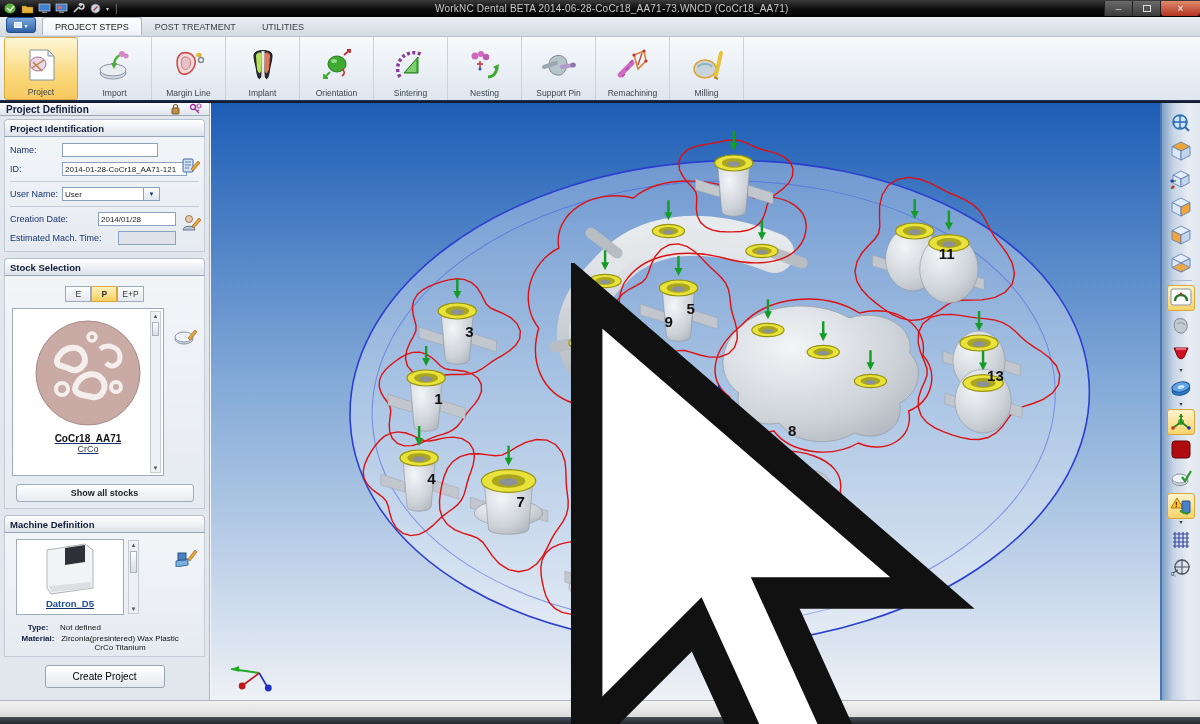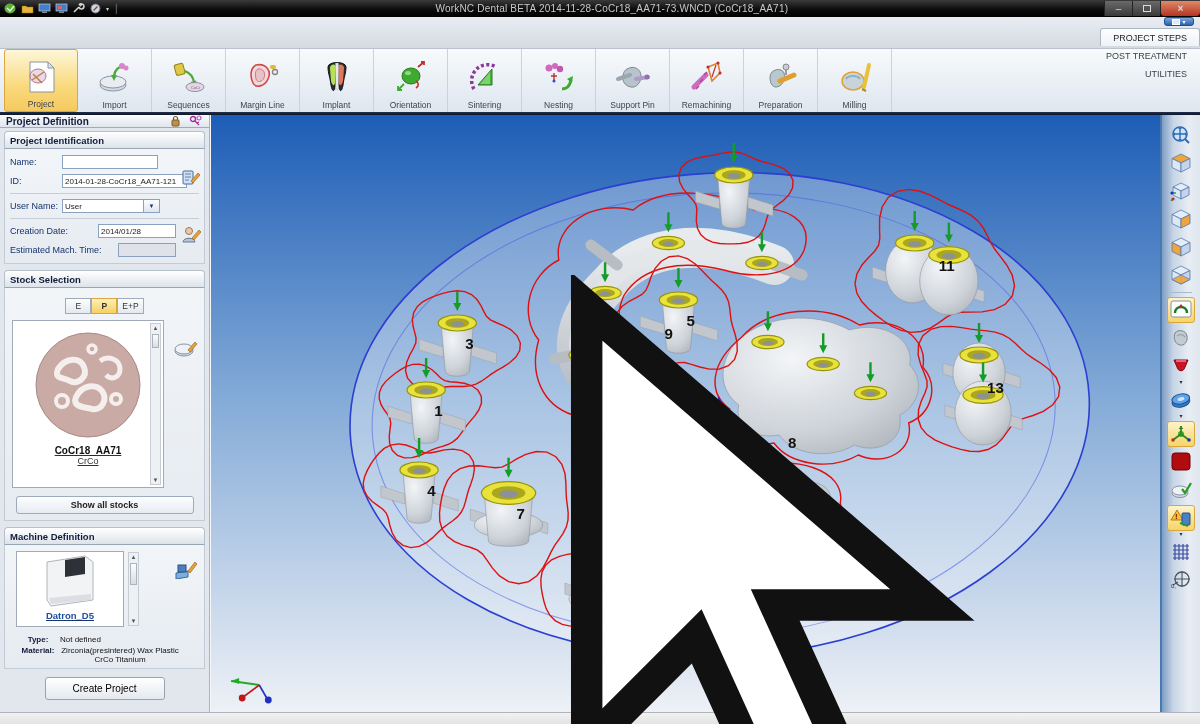--- a/index.html
+++ b/index.html
@@ -10,21 +10,21 @@
   .qat { display:flex; align-items:center; gap:4px; padding-left:4px; }
   .qat .qicon { width:13px; height:11px; display:inline-block; }
   .qat .sep { color:#777; margin:0 2px; }
   .win-title { flex:1; text-align:center; color:#c8c8c8; font-size:10px; letter-spacing:.2px; white-space:nowrap; overflow:hidden; }
   .win-controls { display:flex; }
   .wbtn { width:28px; height:15px; display:flex; align-items:center; justify-content:center; font-size:10px; color:#ddd; background:linear-gradient(#6a6a6a,#3a3a3a); border-left:1px solid #222; }
   .wbtn.close { background:linear-gradient(#e08a6a,#b43420); width:40px; border-radius:0 0 4px 4px; font-weight:bold; }
   .wbtn .maxbox { width:8px; height:7px; border:1px solid #ddd; display:inline-block; }
 
   
-  .tabrow { height:32px; background:linear-gradient(#e9edf2,#d4dae2); display:flex; align-items:flex-end; border-bottom:1px solid #b9c2cd;flex-direction:column; }
+  .tabrow { height:20px; background:linear-gradient(#e9edf2,#d4dae2); display:flex; align-items:flex-start; border-bottom:1px solid #b9c2cd; }
   .appbtn { width:30px; height:16px; margin:0 6px 2px 6px; background:linear-gradient(#7aa7dd,#2f61a8); border:1px solid #1d4f92; border-radius:3px; color:#fff; font-size:8px; display:flex; align-items:center; justify-content:center; gap:2px; }
   .appbtn .sq { width:8px; height:6px; background:#dce9f8; border:1px solid #fff; display:inline-block; }
   .rtab { font-size:9px; color:#3a3f46; padding:4px 12px 3px; border:1px solid transparent; border-bottom:none; }
   .rtab.active { background:linear-gradient(#fdfeff,#eef2f7); border-color:#aab6c4; border-radius:3px 3px 0 0; color:#222; }
 
   
   .ribbon { height:63px; background:linear-gradient(#f8fafc,#dee6ef); display:flex; align-items:stretch; padding-left:4px; }
   .rbtn { width:74px; display:flex; flex-direction:column; align-items:center; justify-content:flex-end; padding-bottom:2px; border-right:1px solid #c9d2dd; position:relative; }
   .rbtn .ric { width:38px; height:38px; margin-bottom:3px; }
   .rbtn .rlabel { font-size:8.5px; color:#3c4450; }
@@ -98,21 +98,21 @@
     <svg class="qicon" viewBox="0 0 13 11">
         <path d="M2 9 L7 4 M7 4 a2.5 2.5 0 1 0 3-3 l-1.5 1.5 -1-1 L9 0" stroke="#cfcfcf" stroke-width="1.6" fill="none"></path>
       </svg>
     <svg class="qicon" viewBox="0 0 13 11">
         <circle cx="6.5" cy="5.5" r="4.5" fill="#cbd6e2" stroke="#6a7686"></circle>
         <path d="M4.5 7.5 L8.5 3.5" stroke="#b03030" stroke-width="1.2"></path>
       </svg>
     <span style="font-size:6px;">▾</span>
     <span class="sep">|</span>
   </div>
-  <div class="win-title">WorkNC Dental BETA   2014-11-28-CoCr18_AA71-73.WNCD (CoCr18_AA71)</div>
+  <div class="win-title">WorkNC Dental BETA   2014-06-28-CoCr18_AA71-73.WNCD (CoCr18_AA71)</div>
   <div class="win-controls">
     <div class="wbtn">–</div>
     <div class="wbtn">
         <span class="maxbox"></span>
       </div>
     <div class="wbtn close">×</div>
   </div>
 </div>
 
 <div class="tabrow">
@@ -138,30 +138,20 @@
   <div class="rbtn">
     <svg class="ric" viewBox="0 0 38 38">
         <ellipse cx="17" cy="26" rx="13" ry="6" fill="#d4dae2" stroke="#8a94a2"></ellipse>
         <ellipse cx="17" cy="23" rx="13" ry="6" fill="#e9edf2" stroke="#8a94a2"></ellipse>
         <path d="M24 8 C20 10 18 14 18 19" stroke="#4aaa3a" stroke-width="2.5" fill="none"></path>
         <path d="M18 22 l-3 -6 l6 0 Z" fill="#4aaa3a"></path>
         <circle cx="26" cy="7" r="3" fill="#d886c8"></circle>
         <circle cx="30" cy="9" r="2.5" fill="#d886c8"></circle>
       </svg>
     <div class="rlabel">Import</div>
-  </div>
-  <div class="rbtn">
-    <svg class="ric" viewBox="0 0 38 38">
-        <rect x="5" y="5" width="9" height="11" rx="2" fill="#e0c84a" stroke="#8f8410" transform="rotate(-15 9 10)"></rect>
-        <path d="M15 12 C20 14 23 18 24 23" stroke="#4aaa3a" stroke-width="2.2" fill="none"></path>
-        <path d="M25 27 l-4.5 -4 l6 -1.5 Z" fill="#4aaa3a"></path>
-        <ellipse cx="25" cy="28" rx="9" ry="4.5" fill="#e2d8e4" stroke="#9a8aa2"></ellipse>
-        <text x="21" y="30" font-size="4" fill="#7a5a80">CoCr</text>
-      </svg>
-    <div class="rlabel">Sequences</div>
   </div>
   <div class="rbtn">
     <svg class="ric" viewBox="0 0 38 38">
         <path d="M12 6 C22 4 28 12 24 20 C21 27 12 30 9 24 C6 18 6 9 12 6 Z" fill="#f3d9dc" stroke="#d04848" stroke-width="1.6"></path>
         <path d="M14 10 C19 9 22 14 20 19 C18 23 13 24 12 20 C11 16 11 11 14 10 Z" fill="#e8c2c8" stroke="#c87878"></path>
         <rect x="26" y="6" width="6" height="4" rx="2" fill="#e0b83a"></rect>
         <circle cx="31" cy="13" r="2.5" fill="none" stroke="#888" stroke-width="1.4"></circle>
       </svg>
     <div class="rlabel">Margin Line</div>
   </div>
@@ -217,29 +207,20 @@
     <svg class="ric" viewBox="0 0 38 38">
         <path d="M6 28 L18 16" stroke="#d06ac0" stroke-width="5" stroke-linecap="round"></path>
         <path d="M8 30 l3 -3 m1 -4 l3 -3 m1 -4 l3 -3" stroke="#a84898" stroke-width="1.4"></path>
         <path d="M20 8 L30 4 L32 14 L24 22 Z" fill="none" stroke="#e08030" stroke-width="1.6"></path>
         <circle cx="30" cy="4" r="1.6" fill="#c03030"></circle>
         <circle cx="32" cy="14" r="1.6" fill="#c03030"></circle>
         <circle cx="20" cy="8" r="1.6" fill="#c03030"></circle>
         <path d="M28 6 L24 18" stroke="#c03030" stroke-width="1.2"></path>
       </svg>
     <div class="rlabel">Remachining</div>
-  </div>
-  <div class="rbtn">
-    <svg class="ric" viewBox="0 0 38 38">
-        <path d="M8 18 C8 10 20 8 22 14 C24 20 20 28 14 28 C10 28 8 24 8 18 Z" fill="#b8c8cc" stroke="#7a8a90"></path>
-        <path d="M18 22 L32 16" stroke="#e0a030" stroke-width="5" stroke-linecap="round"></path>
-        <circle cx="24" cy="8" r="3" fill="#c8ccd4" stroke="#888"></circle>
-        <path d="M24 11 l0 5" stroke="#888" stroke-width="1.6"></path>
-      </svg>
-    <div class="rlabel">Preparation</div>
   </div>
   <div class="rbtn">
     <svg class="ric" viewBox="0 0 38 38">
         <ellipse cx="17" cy="22" rx="11" ry="9" fill="#c8d4da" stroke="#e0a030" stroke-width="1.4"></ellipse>
         <path d="M10 20 C12 16 22 16 24 20" stroke="#8ab4c0" stroke-width="2" fill="none"></path>
         <path d="M28 28 L33 6" stroke="#e8c23a" stroke-width="4" stroke-linecap="round"></path>
         <path d="M26 30 l4 2" stroke="#b08a20" stroke-width="2"></path>
       </svg>
     <div class="rlabel">Milling</div>
   </div>

